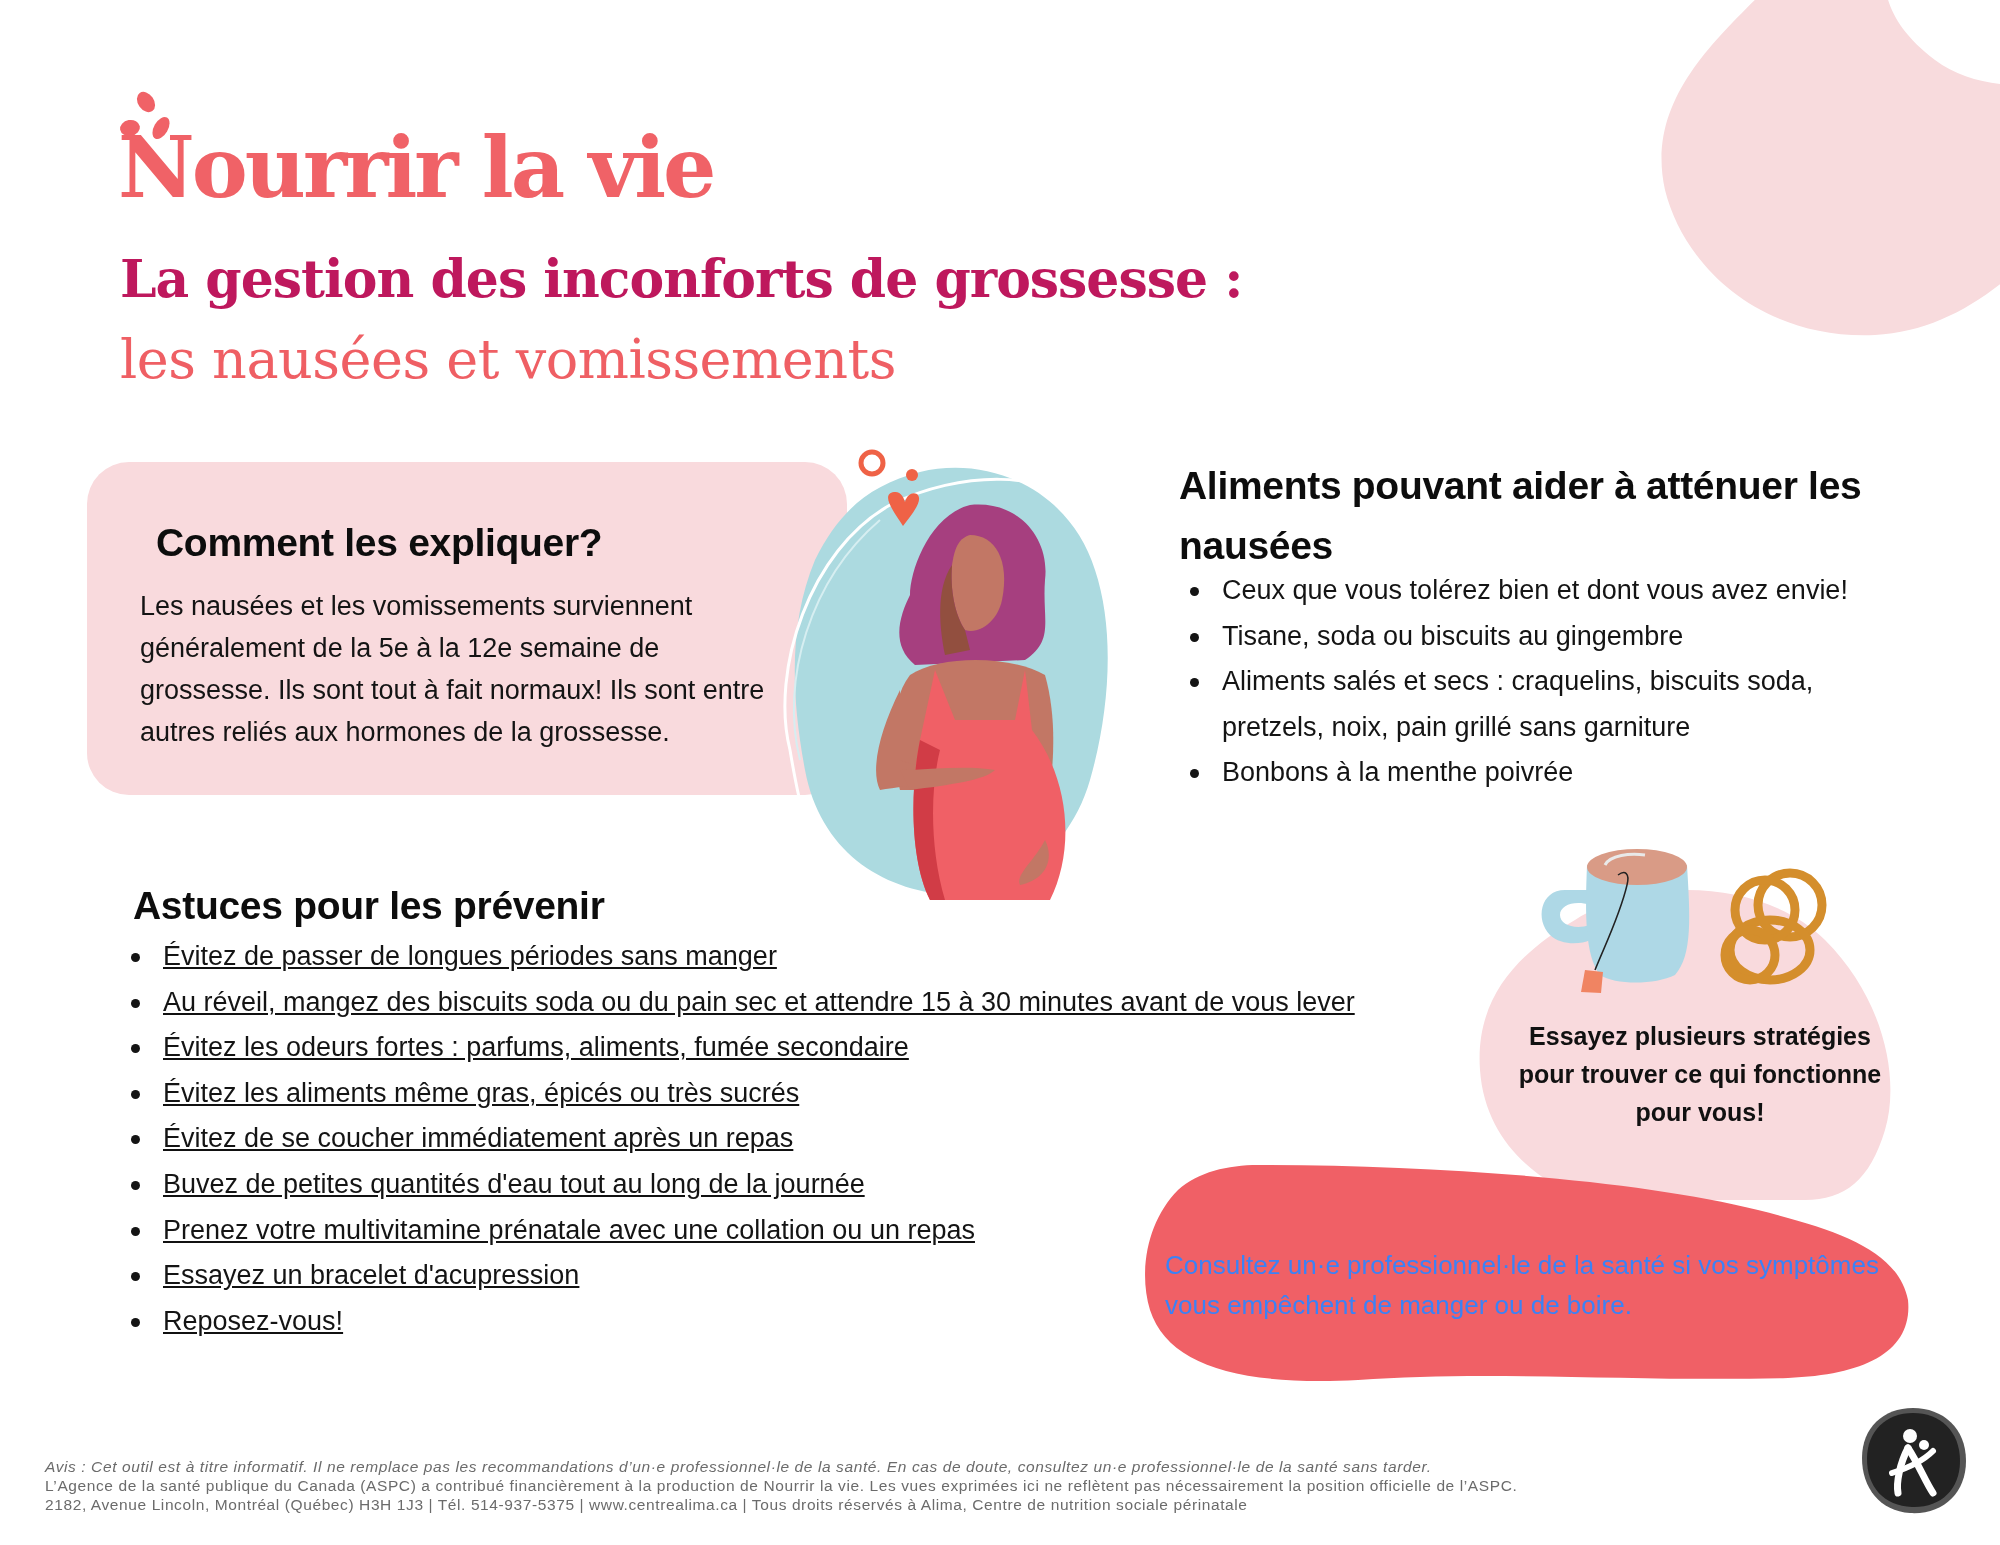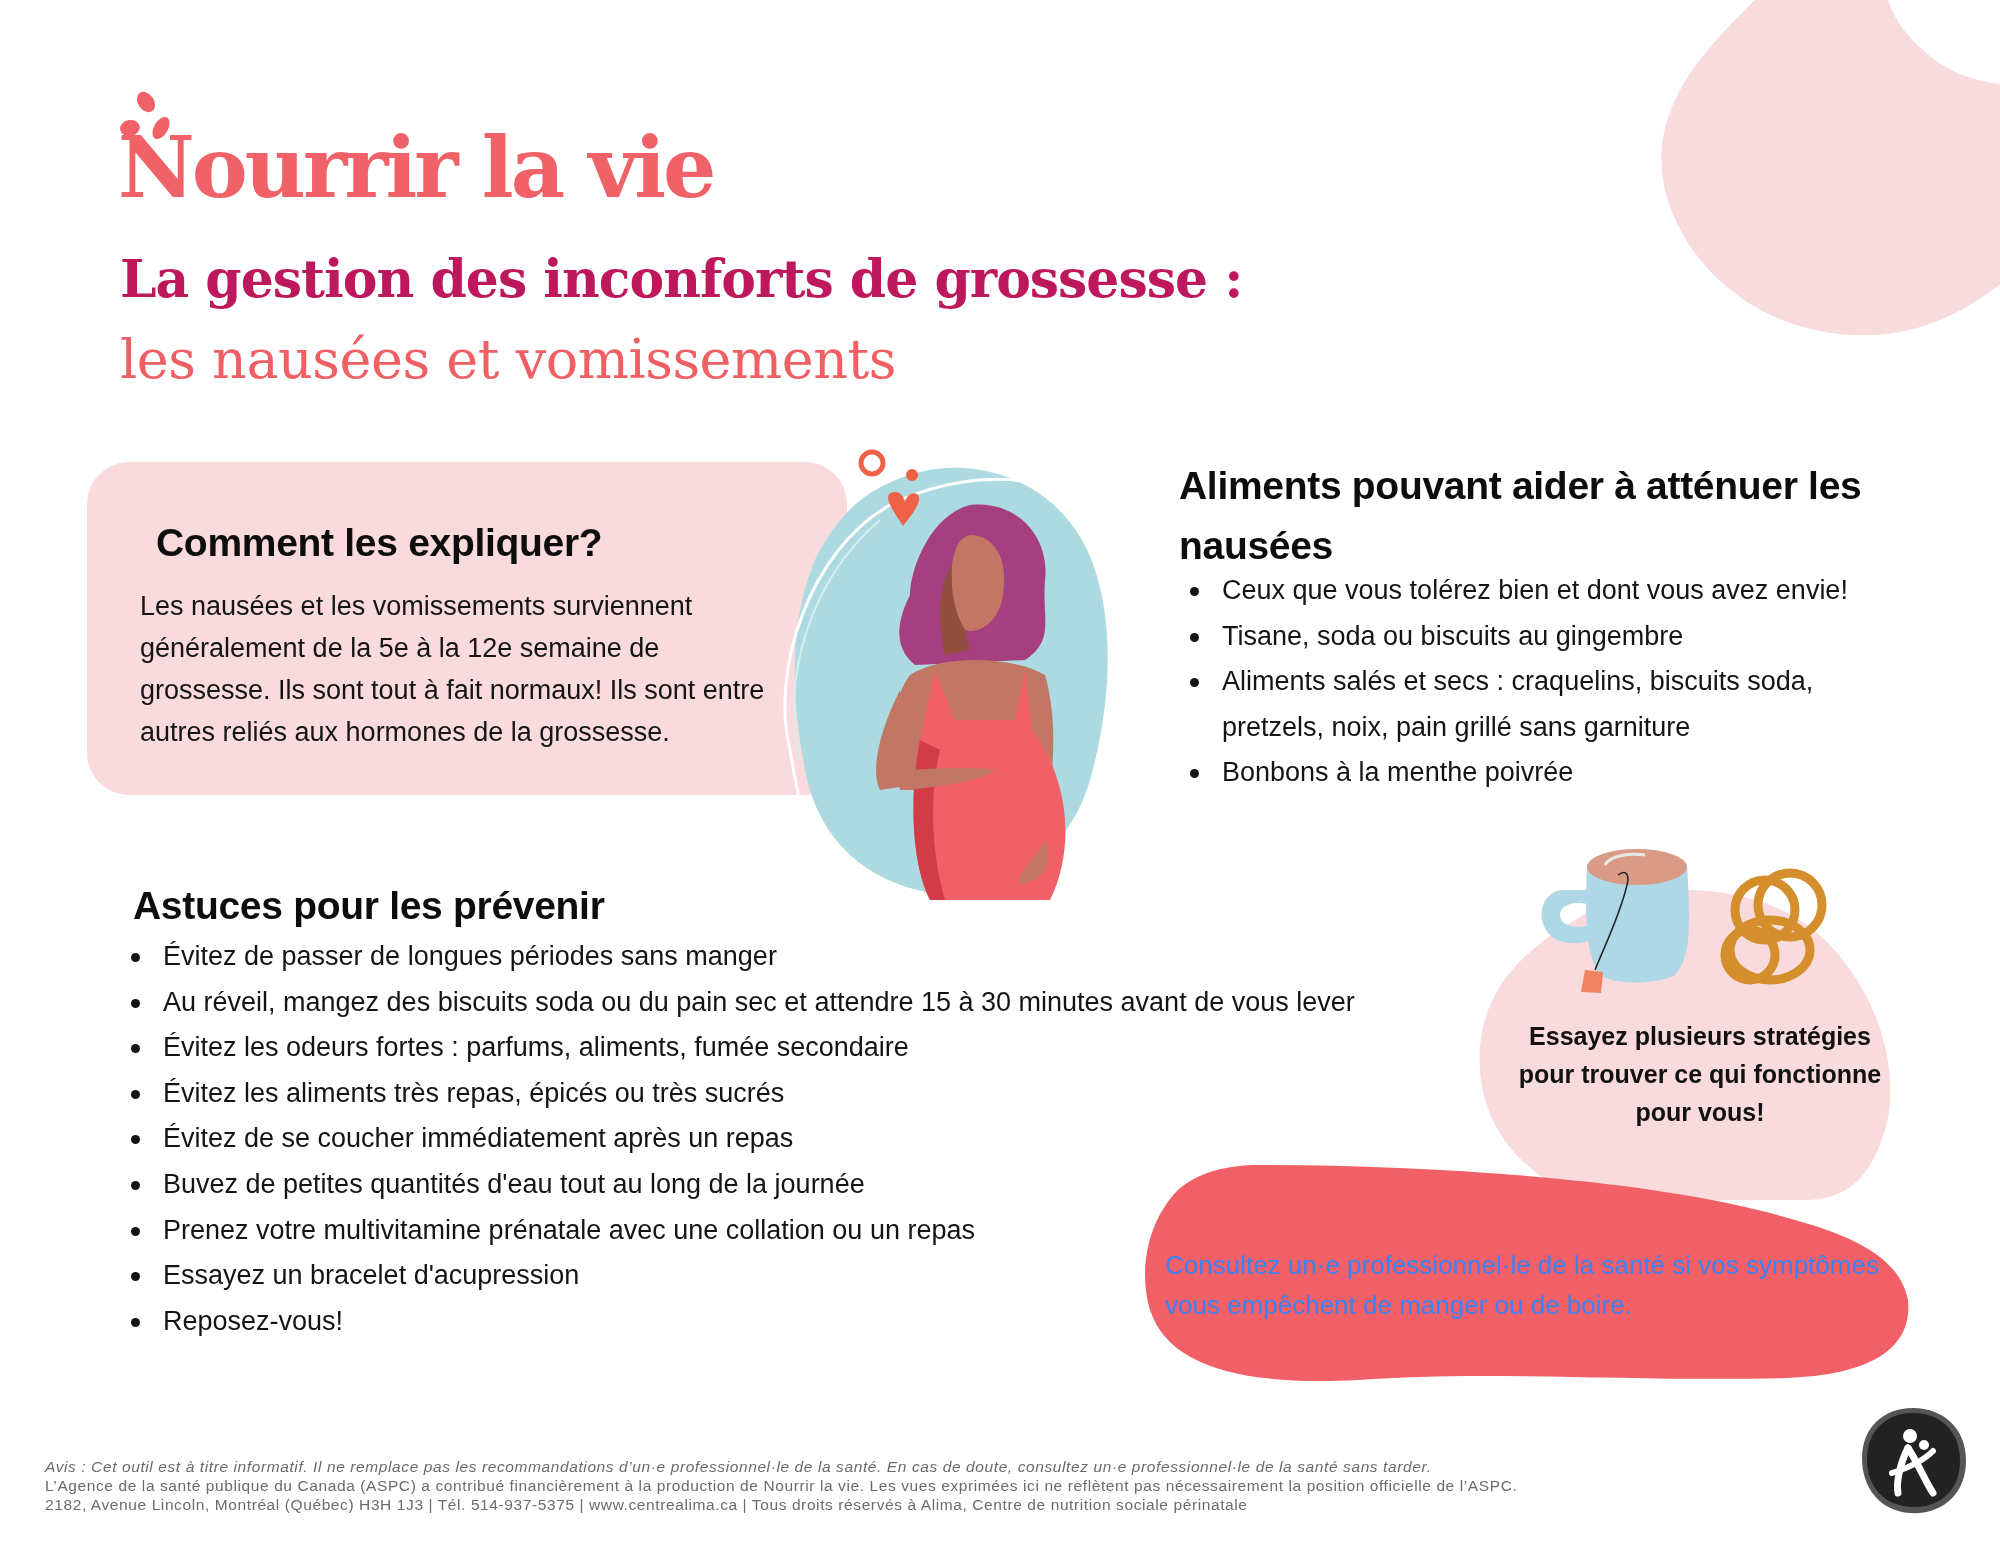--- a/index.html
+++ b/index.html
@@ -47,21 +47,21 @@
   ul.bullets { list-style: none; margin: 0; padding: 0; }
   ul.bullets li { position: relative; padding-left: 38px; font-size: 27px; color: #141414; }
   ul.bullets li::before {
     content: ""; position: absolute; left: 6px; width: 9px; height: 9px;
     border-radius: 50%; background: #141414;
   }
   .aliments-list { position: absolute; left: 1184px; top: 568px; width: 700px; }
   .aliments-list li { line-height: 45.5px; }
   .aliments-list li::before { top: 19px; }
   .astuces-title { position: absolute; left: 117px; top: 868px; }
-  .astuces-list { position: absolute; left: 125px; top: 934px; width: 1300px; }
+  .astuces-list { position: absolute; left: 125px; top: 934px; width: 1300px; text-decoration: underline; }
   .astuces-list li { line-height: 45.6px; }
   .astuces-list li::before { top: 19px; }
   .tip-blob { position: absolute; left: 1475px; top: 880px; width: 440px; height: 320px; }
   .tip-illus { position: absolute; left: 1535px; top: 835px; width: 330px; height: 180px; }
   .tip-text {
     position: absolute; left: 1510px; top: 1017px; width: 380px; text-align: center;
     font-weight: bold; font-size: 25px; line-height: 38px; color: #111;
   }
   .consult-blob { position: absolute; left: 1138px; top: 1160px; width: 772px; height: 226px; }
   .consult-text {
@@ -125,21 +125,21 @@
   <li>Tisane, soda ou biscuits au gingembre</li>
   <li>Aliments salés et secs : craquelins, biscuits soda, pretzels, noix, pain grillé sans garniture</li>
   <li>Bonbons à la menthe poivrée</li>
 </ul>
 
 <h2 class="h2 astuces-title">Astuces pour les prévenir</h2>
 <ul class="bullets astuces-list">
   <li>Évitez de passer de longues périodes sans manger</li>
   <li>Au réveil, mangez des biscuits soda ou du pain sec et attendre 15 à 30 minutes avant de vous lever</li>
   <li>Évitez les odeurs fortes : parfums, aliments, fumée secondaire</li>
-  <li>Évitez les aliments très repas, épicés ou très sucrés</li>
+  <li>Évitez les aliments même gras, épicés ou très sucrés</li>
   <li>Évitez de se coucher immédiatement après un repas</li>
   <li>Buvez de petites quantités d'eau tout au long de la journée</li>
   <li>Prenez votre multivitamine prénatale avec une collation ou un repas</li>
   <li>Essayez un bracelet d'acupression</li>
   <li>Reposez-vous!</li>
 </ul>
 
 <svg class="tip-blob" viewBox="0 0 440 320">
   <path d="M 100 40 C 170 -5, 290 0, 350 60 C 410 120, 425 200, 410 250 C 395 300, 370 320, 330 320 L 110 320 C 60 300, 10 260, 5 190 C 0 120, 40 75, 100 40 Z" fill="#f9dadd"></path>
 </svg>

